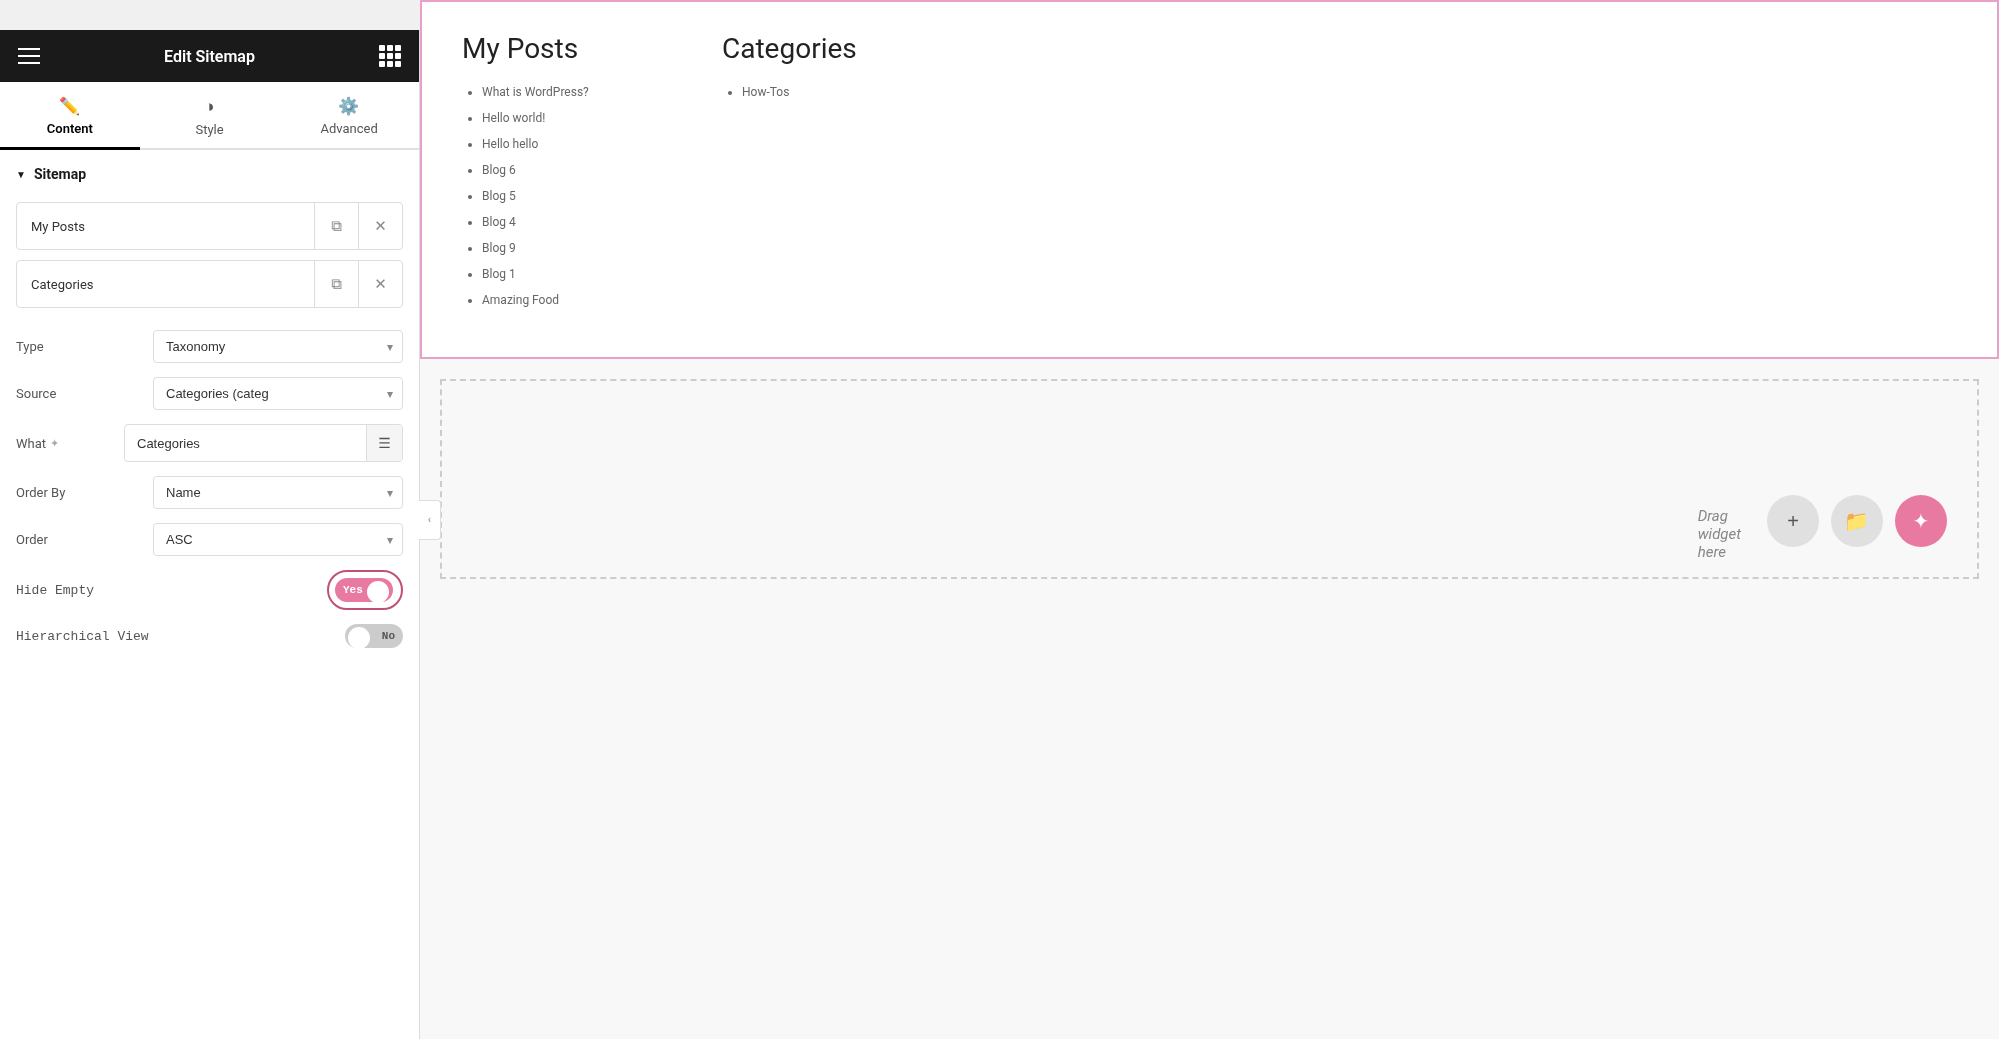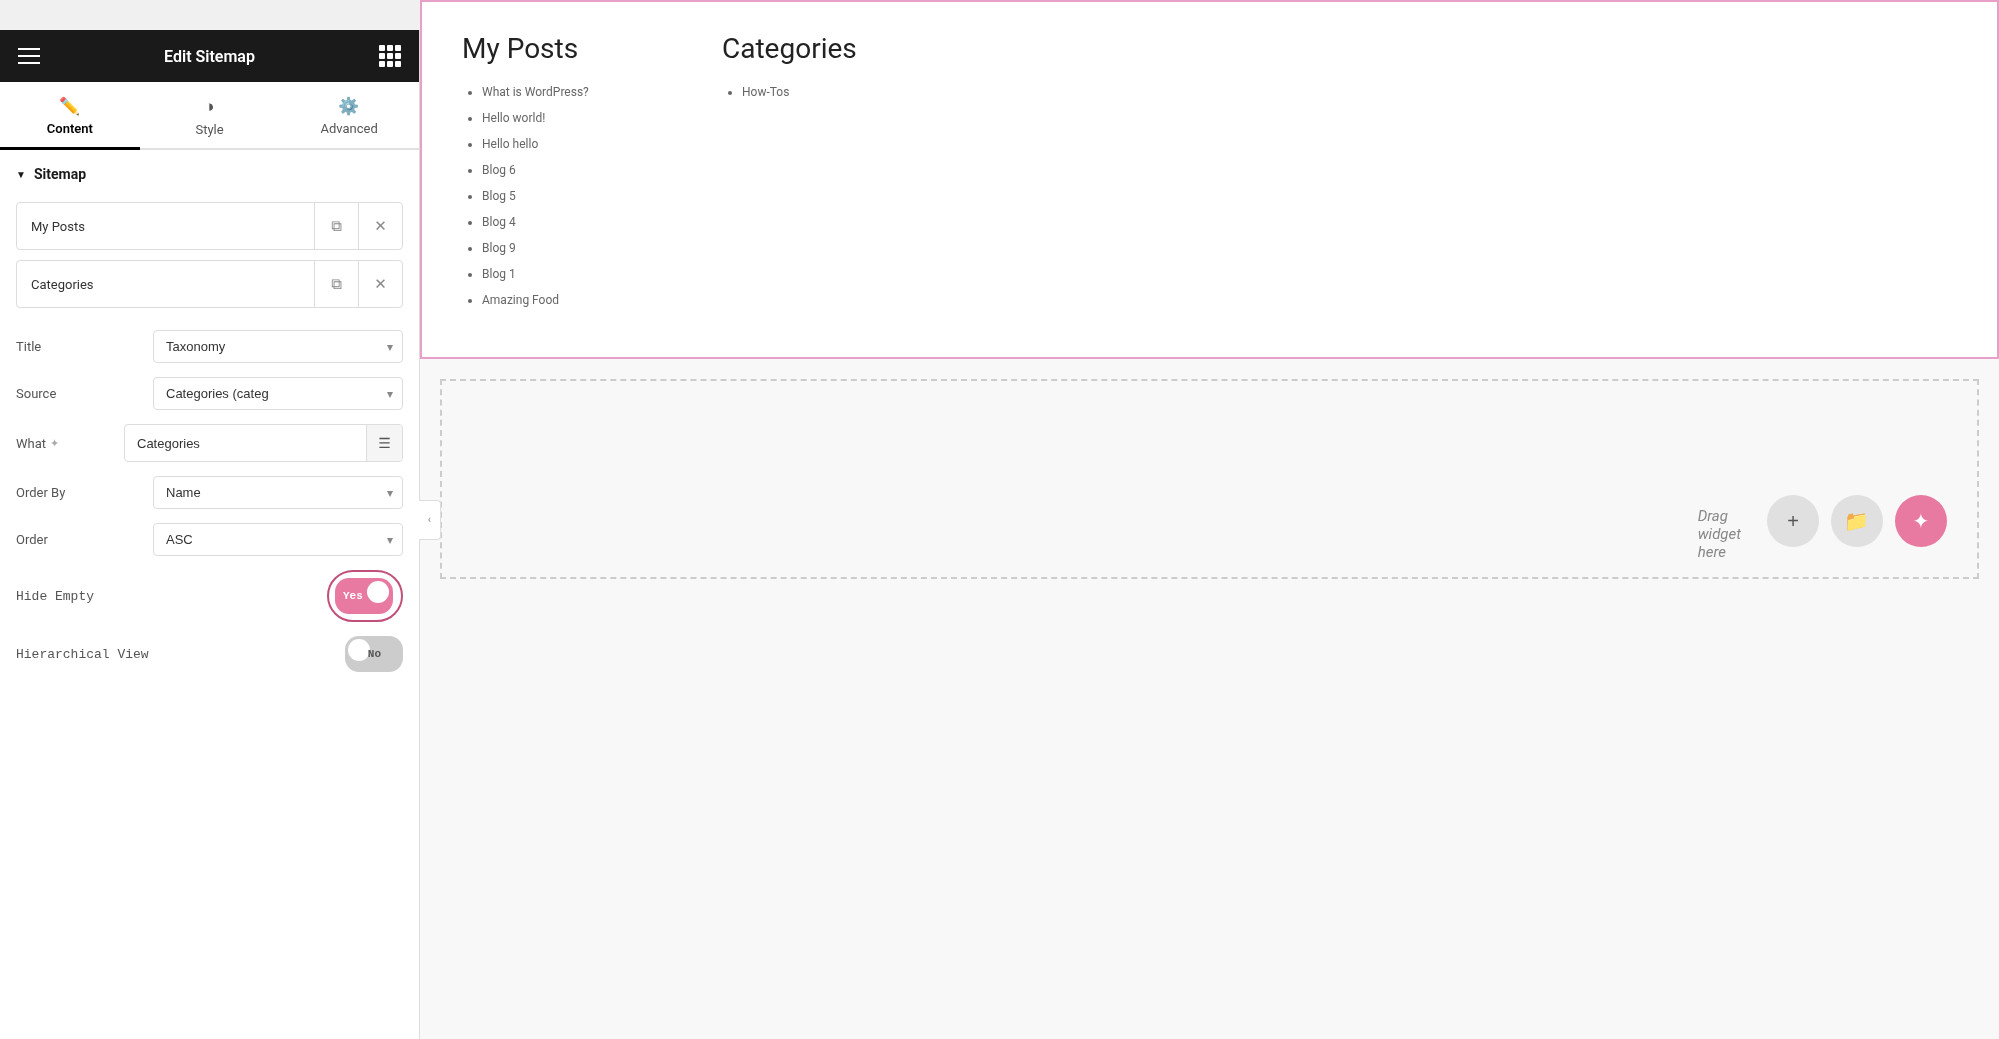--- a/index.html
+++ b/index.html
@@ -219,21 +219,21 @@
       font-family: Liberation Mono, monospace;
     }
     .toggle-label {
       flex: 1;
       font-size: 13px;
       color: #555;
     }
     .toggle {
       position: relative;
       width: 58px;
-      height: 36px;
+      height: 24px;
       text-align: center;
     }
     .toggle-slider {
       position: absolute;
       inset: 0;
       border-radius: 14px;
       cursor: pointer;
       transition: .2s;
     }
     .toggle-slider::before {
@@ -252,21 +252,21 @@
     .toggle.off .toggle-slider::before { left: 3px; }
     .toggle-text {
       position: absolute;
       top: 50%;
       transform: translateY(-50%);
       font-size: 11px;
       font-weight: 600;
       pointer-events: none;
     }
     .toggle.on .toggle-text { left: 8px; color: #fff; }
-    .toggle.off .toggle-text { right: 22px; color: #555; }
+    .toggle.off .toggle-text { right: 8px; color: #555; }
 
     
     .highlight-circle {
       border: 2px solid #c0507a;
       border-radius: 28px;
       padding: 6px 8px 6px 6px;
       display: inline-flex;
       align-items: center;
       gap: 6px;
     }
@@ -444,21 +444,21 @@
         <span>⧉</span>
       </div>
       <div class="icon-btn" title="Delete">
         <span>✕</span>
       </div>
     </div>
 
     <div style="height:12px;"></div>
 
     <div class="form-row">
-      <div class="form-label">Title</div>
+      <div class="form-label">Type</div>
       <div class="form-select-wrap">
         <select class="form-select">
           <option>Taxonomy</option>
         </select>
         <span class="select-arrow">▾</span>
       </div>
     </div>
 
     <div class="form-row">
       <div class="form-label">Source</div>

